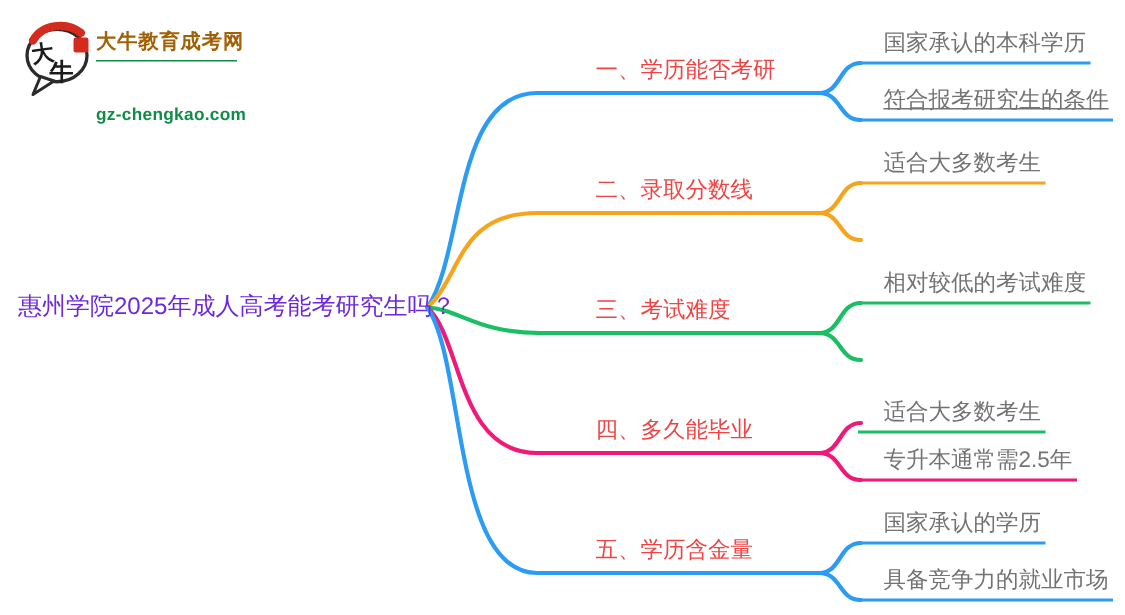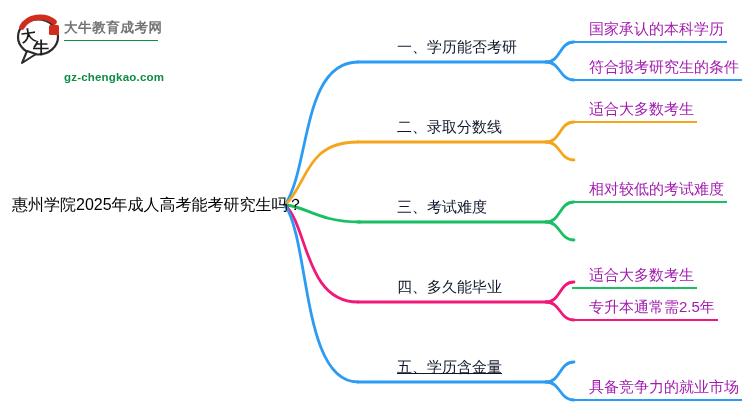--- a/index.html
+++ b/index.html
@@ -22,35 +22,35 @@
   }
   .logo-divider{position:absolute;left:52px;top:28px;width:94px;border-top:1.5px solid #0F8C46;}
   .logo-url{
     position:absolute;left:52px;top:31px;font-size:11.5px;font-weight:bold;
     letter-spacing:0.2px;white-space:nowrap;
   }
 
   
   .root-topic{
     position:absolute;left:12px;top:196px;font-size:16px;line-height:18px;
-    color:#000000;white-space:nowrap;
+    color:#6d28d9;white-space:nowrap;
   }
   .branch-label{
     position:absolute;left:397px;font-size:15px;line-height:23px;
-    color:#0f172a;white-space:nowrap;
+    color:#ef4444;white-space:nowrap;
   }
   .child-node{
     position:absolute;left:572px;font-size:15px;line-height:25px;
-    color:#a21caf;white-space:nowrap;padding:0 3px 0 17px;
+    color:#737373;white-space:nowrap;padding:0 3px 0 17px;
     border-bottom:2.5px solid #999;
   }
   
   .b1-label{top:35px;} .b2-label{top:115px;} .b3-label{top:195px;}
-  .b4-label{top:275px;} .b5-label{top:355px;text-decoration:underline;}
-  .c1a{top:16px;}  .c1b{top:54px;}
+  .b4-label{top:275px;} .b5-label{top:355px;}
+  .c1a{top:16px;}  .c1b{top:54px;text-decoration:underline;}
   .c2a{top:96px;}  .c2b{top:134px;}
   .c3a{top:176px;} .c3b{top:214px;}
   .c4a{top:256px;} .c4b{top:294px;}
   .c5a{top:336px;} .c5b{top:374px;text-align:center;}
 </style>
 </head>
 <body>
 
 <div id="stage">
 
@@ -82,34 +82,35 @@
 
   <div class="logo">
     <svg class="logo-mark" width="50" height="52" viewBox="0 0 50 52">
       <ellipse cx="24" cy="23" rx="20" ry="17.5" fill="#ffffff" stroke="#2b2b2b" stroke-width="2.2"></ellipse>
       <path d="M13,37 L8,49 L22,40 Z" fill="#ffffff" stroke="#2b2b2b" stroke-width="2" stroke-linejoin="round"></path>
       <path d="M8,13 A 20,17 0 0 1 40,8" fill="none" stroke-width="5.5" stroke-linecap="round" stroke="#D32B1E"></path>
       <rect x="35" y="11" width="10" height="10" rx="1.5" fill="#D32B1E"></rect>
       <text x="7" y="27" font-size="15" font-weight="bold" font-family="DejaVu Serif,serif" fill="#1b1b1b" transform="rotate(-8 12 22)">大</text>
       <text x="19" y="39" font-size="16" font-weight="bold" font-family="DejaVu Serif,serif" fill="#1b1b1b">牛</text>
     </svg>
-    <div class="logo-title" style="color: #737373;">大牛教育成考网</div>
+    <div class="logo-title" style="color: #a16207;">大牛教育成考网</div>
     <div class="logo-divider" style="border-top-color: rgb(15, 140, 70);"></div>
     <div class="logo-url" style="color: rgb(15, 140, 70); margin-top: 28px;">gz-chengkao.com</div>
   </div>
 
   <div class="root-topic">惠州学院2025年成人高考能考研究生吗？</div>
 
   <div class="branch-label b1-label">一、学历能否考研</div>
   <div class="branch-label b2-label">二、录取分数线</div>
   <div class="branch-label b3-label">三、考试难度</div>
   <div class="branch-label b4-label">四、多久能毕业</div>
   <div class="branch-label b5-label">五、学历含金量</div>
 
   <div class="child-node c1a" style="border-bottom-color: rgb(43, 155, 243);">国家承认的本科学历</div>
   <div class="child-node c1b" style="border-bottom-color: rgb(43, 155, 243);">符合报考研究生的条件</div>
   <div class="child-node c2a" style="border-bottom-color: rgb(245, 165, 29);">适合大多数考生</div>
   <div class="child-node c3a" style="border-bottom-color: rgb(26, 190, 99);">相对较低的考试难度</div>
   <div class="child-node c3b" style="border-bottom-color: rgb(26, 190, 99); margin-top: 48px;">适合大多数考生</div>
   <div class="child-node c4b" style="border-bottom-color: rgb(240, 24, 121);">专升本通常需2.5年</div>
+  <div class="child-node c5a" style="border-bottom-color: rgb(43, 155, 243);">国家承认的学历</div>
   <div class="child-node c5b" style="border-bottom-color: rgb(43, 155, 243);">具备竞争力的就业市场</div>
 
 </div>
 
 </body></html>

